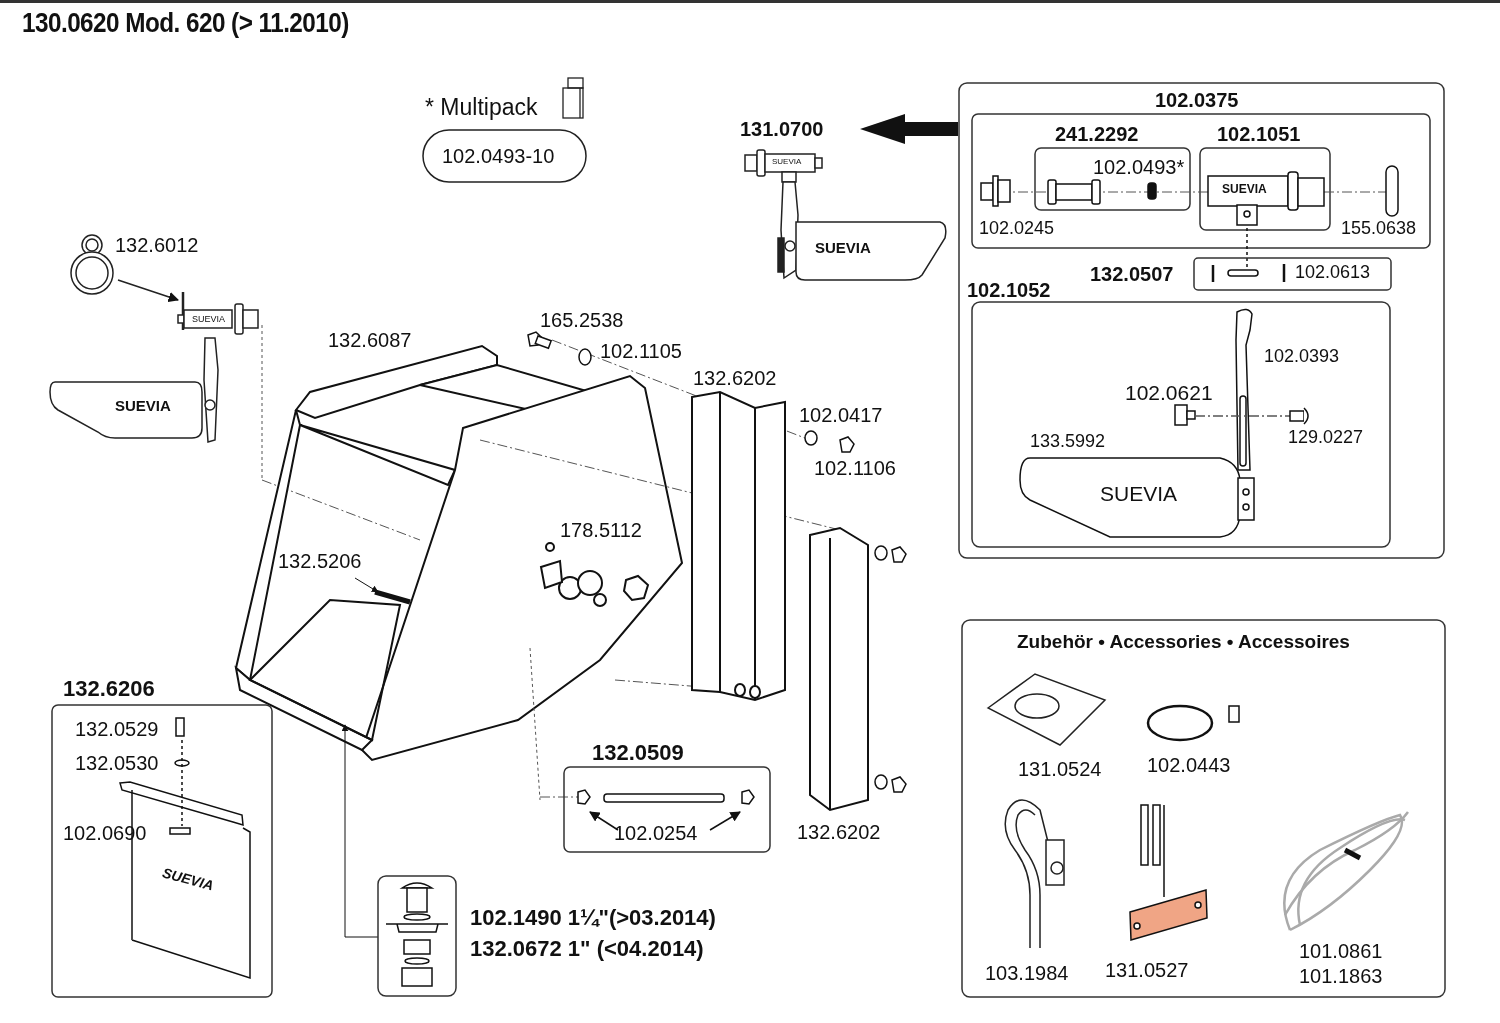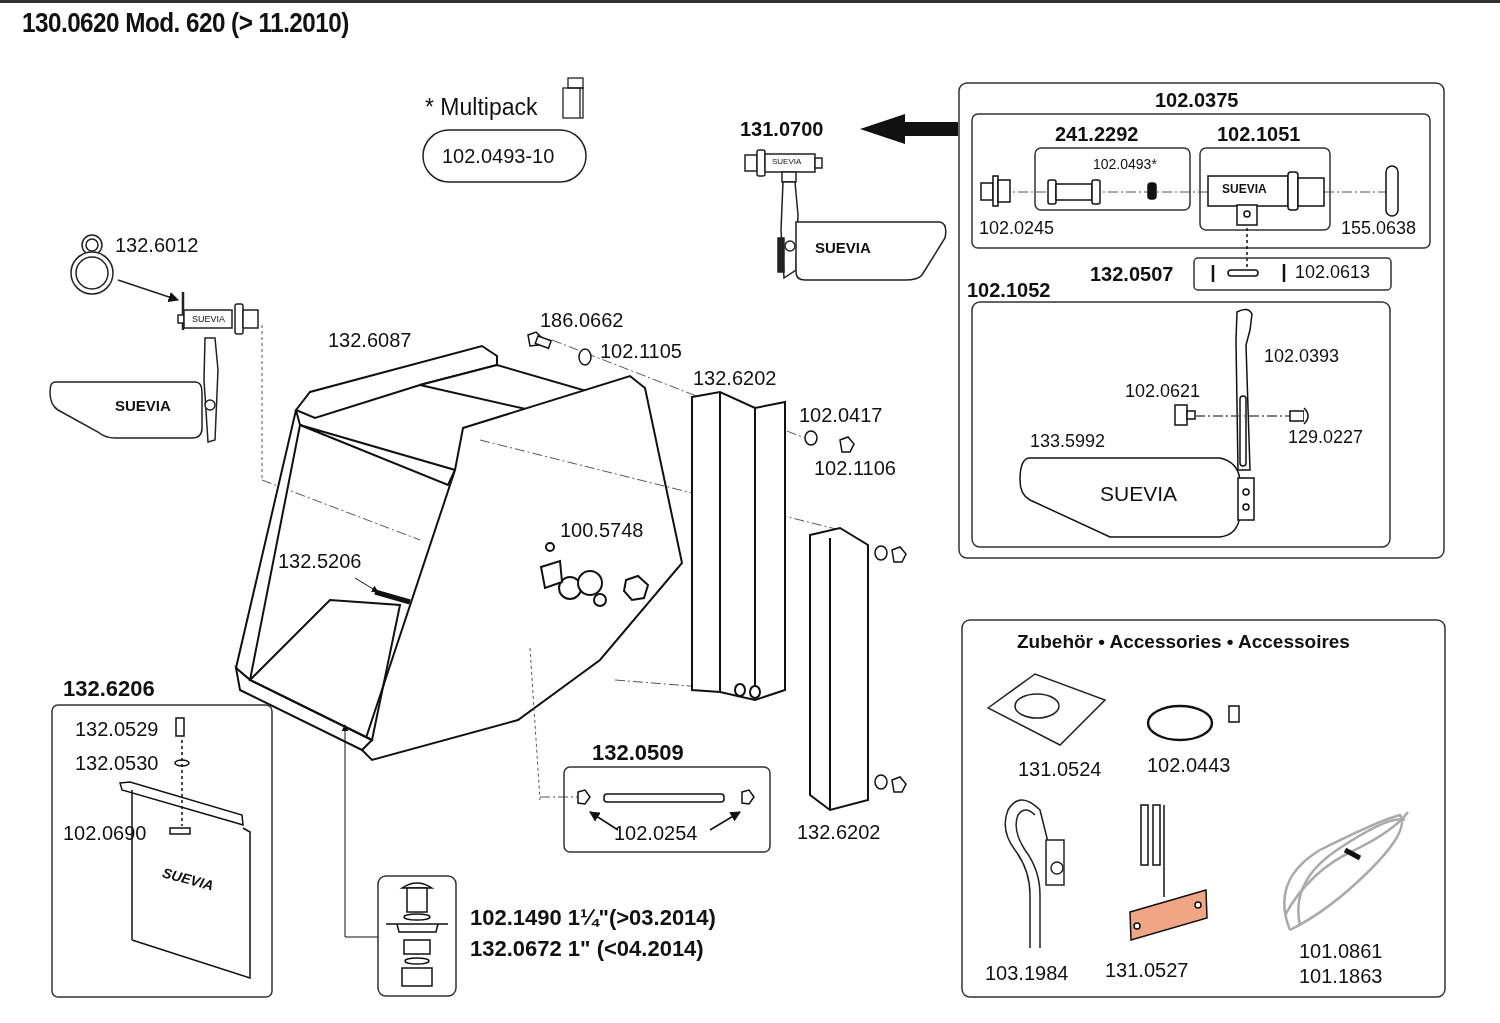--- a/index.html
+++ b/index.html
@@ -222,54 +222,54 @@
 
 <div class="lbl b" style="left:740px;top:119px;font-size:20px">131.0700</div>
 <div class="lbl b" style="left:772px;top:158px;font-size:8px;font-weight:normal">SUEVIA</div>
 <div class="lbl b" style="left:815px;top:240px;font-size:15px">SUEVIA</div>
 
 <div class="lbl" style="left:115px;top:235px">132.6012</div>
 <div class="lbl" style="left:192px;top:315px;font-size:9px">SUEVIA</div>
 <div class="lbl b" style="left:115px;top:398px;font-size:15px">SUEVIA</div>
 
 <div class="lbl" style="left:328px;top:330px">132.6087</div>
-<div class="lbl" style="left:540px;top:310px">186.0662</div>
+<div class="lbl" style="left:540px;top:310px">165.2538</div>
 <div class="lbl" style="left:600px;top:341px">102.1105</div>
 <div class="lbl" style="left:693px;top:368px">132.6202</div>
 <div class="lbl" style="left:799px;top:405px">102.0417</div>
 <div class="lbl" style="left:814px;top:458px">102.1106</div>
-<div class="lbl" style="left:560px;top:520px">100.5748</div>
+<div class="lbl" style="left:560px;top:520px">178.5112</div>
 <div class="lbl" style="left:278px;top:551px">132.5206</div>
 <div class="lbl" style="left:797px;top:822px">132.6202</div>
 
 <div class="lbl b" style="left:592px;top:742px;font-size:22px">132.0509</div>
 <div class="lbl" style="left:614px;top:823px">102.0254</div>
 
 <div class="lbl b" style="left:63px;top:678px;font-size:22px">132.6206</div>
 <div class="lbl" style="left:75px;top:719px">132.0529</div>
 <div class="lbl" style="left:75px;top:753px">132.0530</div>
 <div class="lbl" style="left:63px;top:823px">102.0690</div>
 <div class="lbl b" style="left:162px;top:872px;font-size:14px;transform:rotate(15deg);font-style:italic">SUEVIA</div>
 
 <div class="lbl b" style="left:470px;top:907px;font-size:22px">102.1490 1¼"(&gt;03.2014)</div>
 <div class="lbl b" style="left:470px;top:938px;font-size:22px">132.0672 1" (&lt;04.2014)</div>
 
 <div class="lbl b" style="left:1155px;top:90px">102.0375</div>
 <div class="lbl b" style="left:1055px;top:124px">241.2292</div>
-<div class="lbl" style="left:1093px;top:157px;font-size:14px">102.0493*</div>
+<div class="lbl" style="left:1093px;top:157px;font-size:20px">102.0493*</div>
 <div class="lbl b" style="left:1217px;top:124px">102.1051</div>
 <div class="lbl b" style="left:1222px;top:183px;font-size:12px">SUEVIA</div>
 <div class="lbl" style="left:979px;top:219px;font-size:18px">102.0245</div>
 <div class="lbl" style="left:1341px;top:219px;font-size:18px">155.0638</div>
 <div class="lbl b" style="left:1090px;top:264px">132.0507</div>
 <div class="lbl" style="left:1295px;top:263px;font-size:18px">102.0613</div>
 
 <div class="lbl b" style="left:967px;top:280px">102.1052</div>
 <div class="lbl" style="left:1264px;top:347px;font-size:18px">102.0393</div>
-<div class="lbl" style="left:1125px;top:382px;font-size:18px">102.0621</div>
+<div class="lbl" style="left:1125px;top:382px;font-size:21px">102.0621</div>
 <div class="lbl" style="left:1288px;top:428px;font-size:18px">129.0227</div>
 <div class="lbl" style="left:1030px;top:432px;font-size:18px">133.5992</div>
 <div class="lbl" style="left:1100px;top:483px;font-size:21px">SUEVIA</div>
 
 <div class="lbl b" style="left:1017px;top:632px;font-size:19px">Zubehör • Accessories • Accessoires</div>
 <div class="lbl" style="left:1018px;top:759px">131.0524</div>
 <div class="lbl" style="left:1147px;top:755px">102.0443</div>
 <div class="lbl" style="left:985px;top:963px">103.1984</div>
 <div class="lbl" style="left:1105px;top:960px">131.0527</div>
 <div class="lbl" style="left:1299px;top:941px">101.0861</div>

